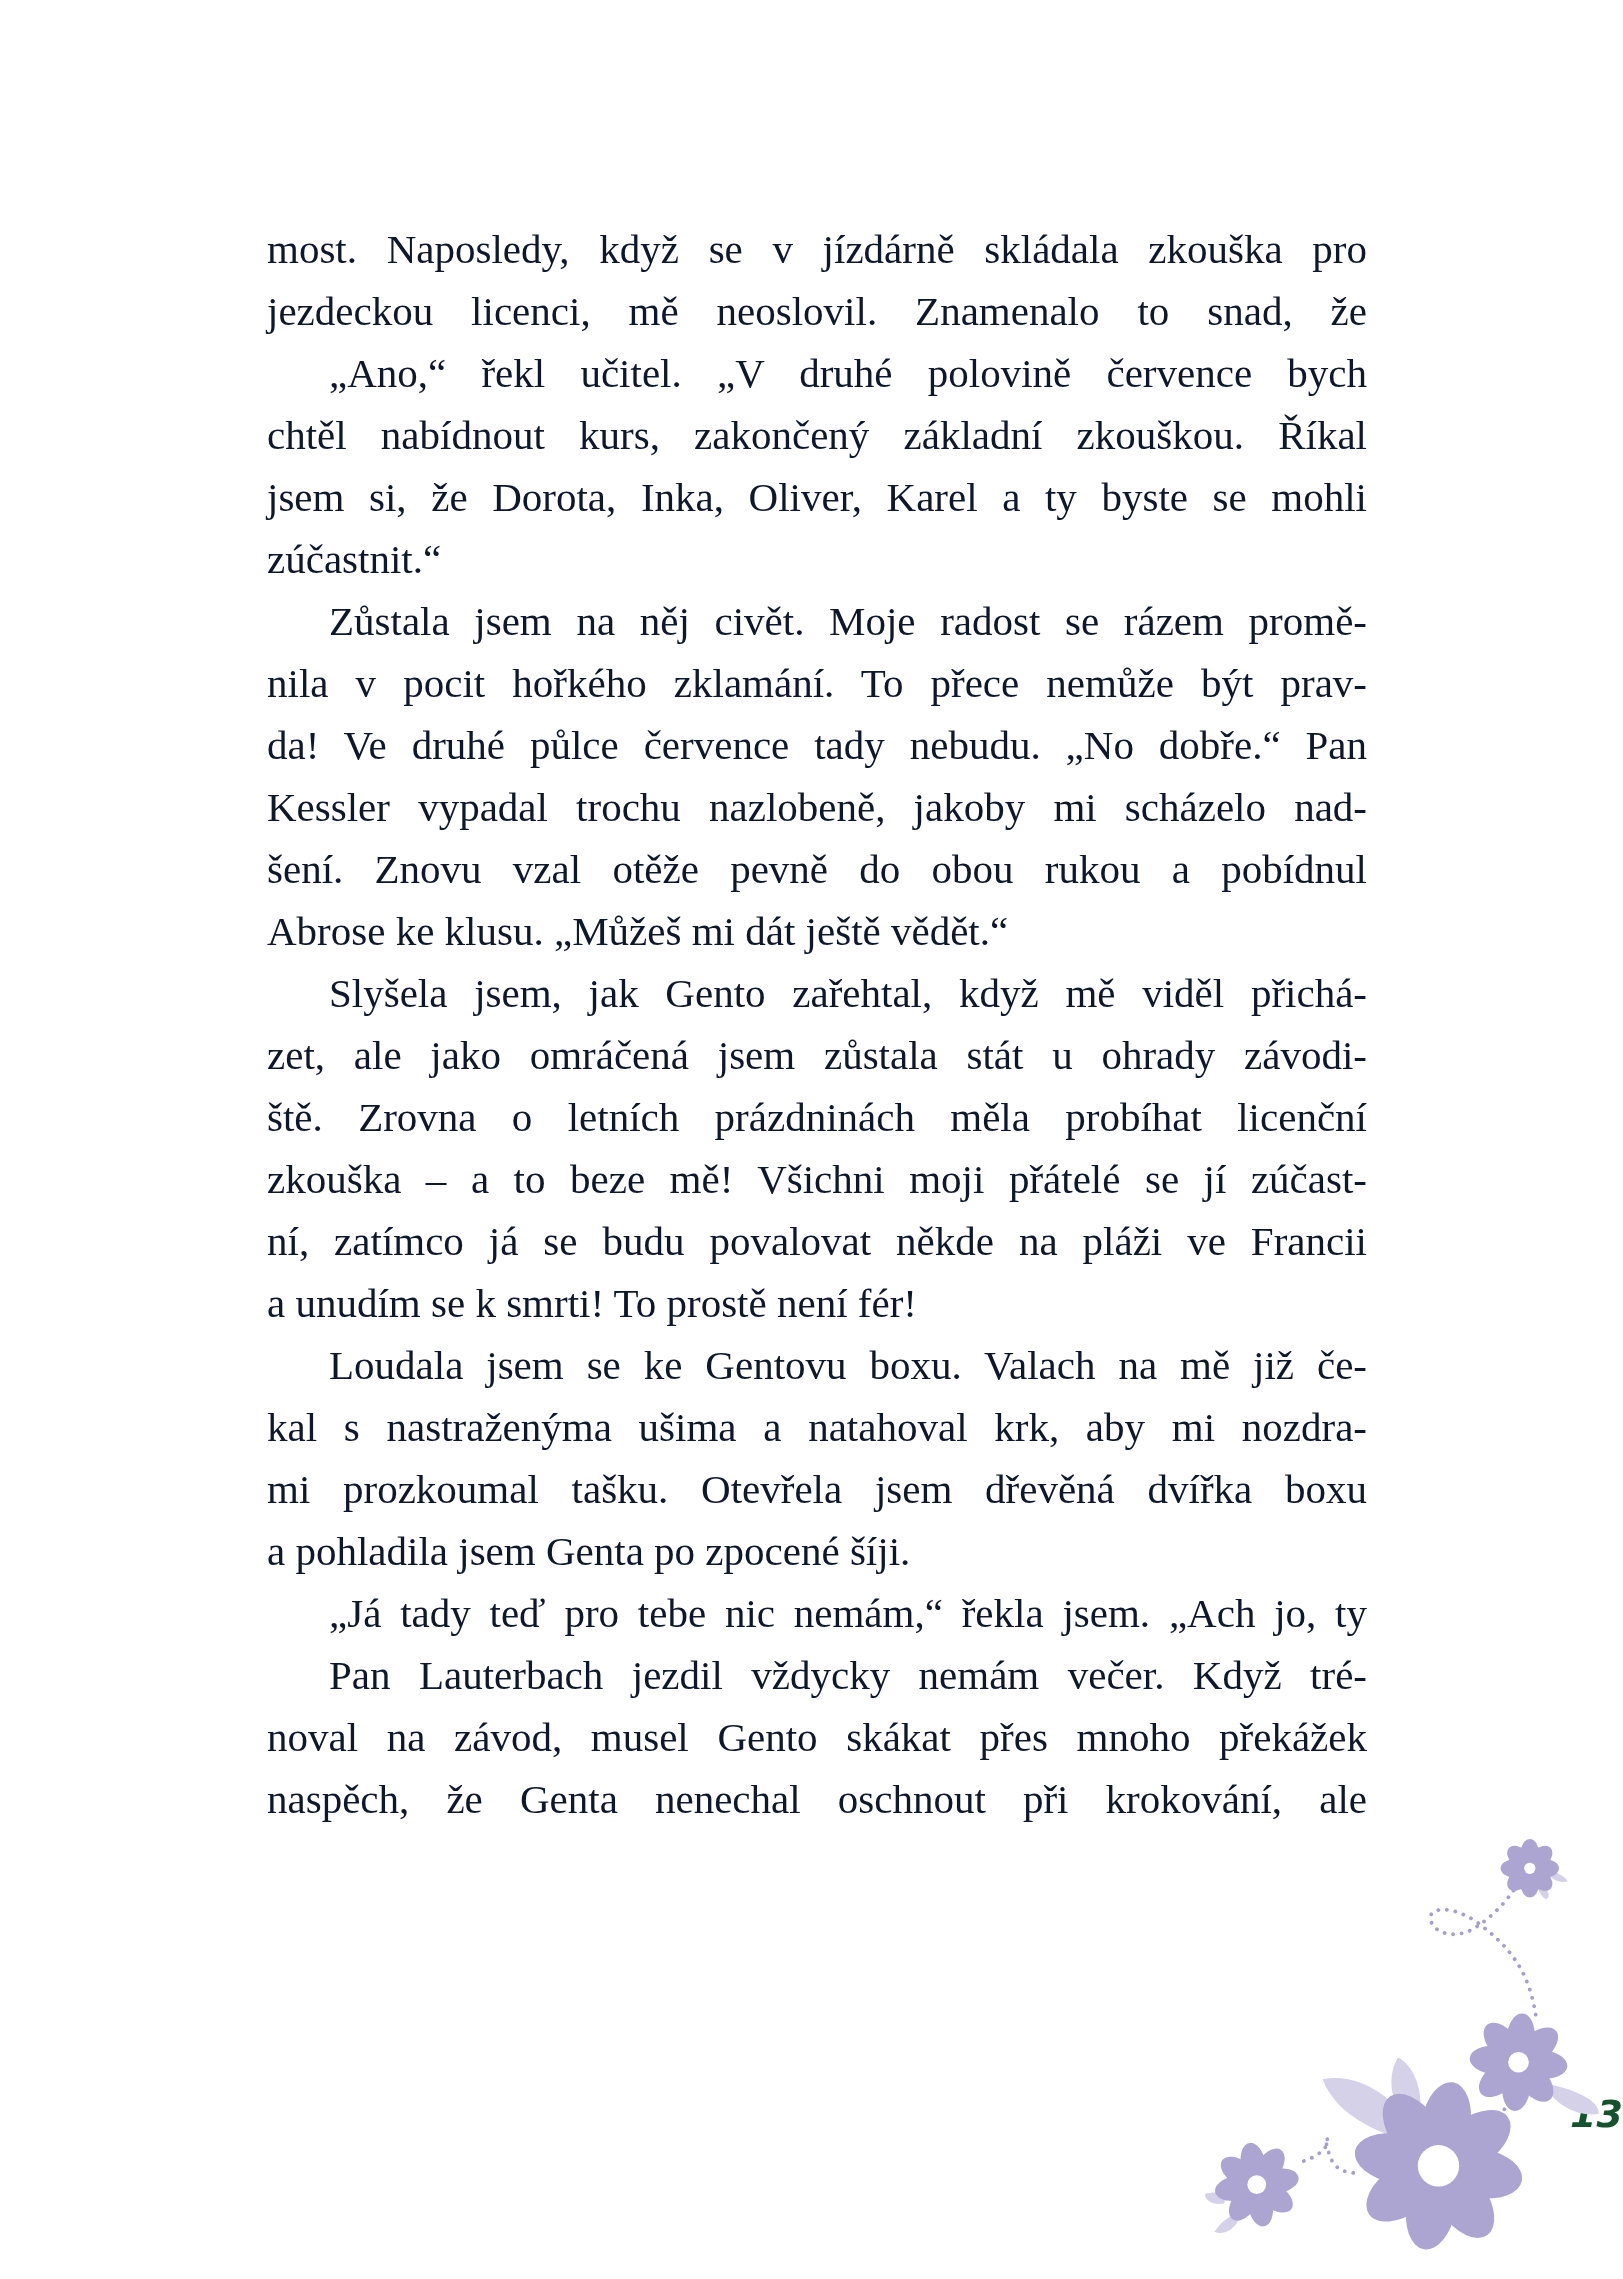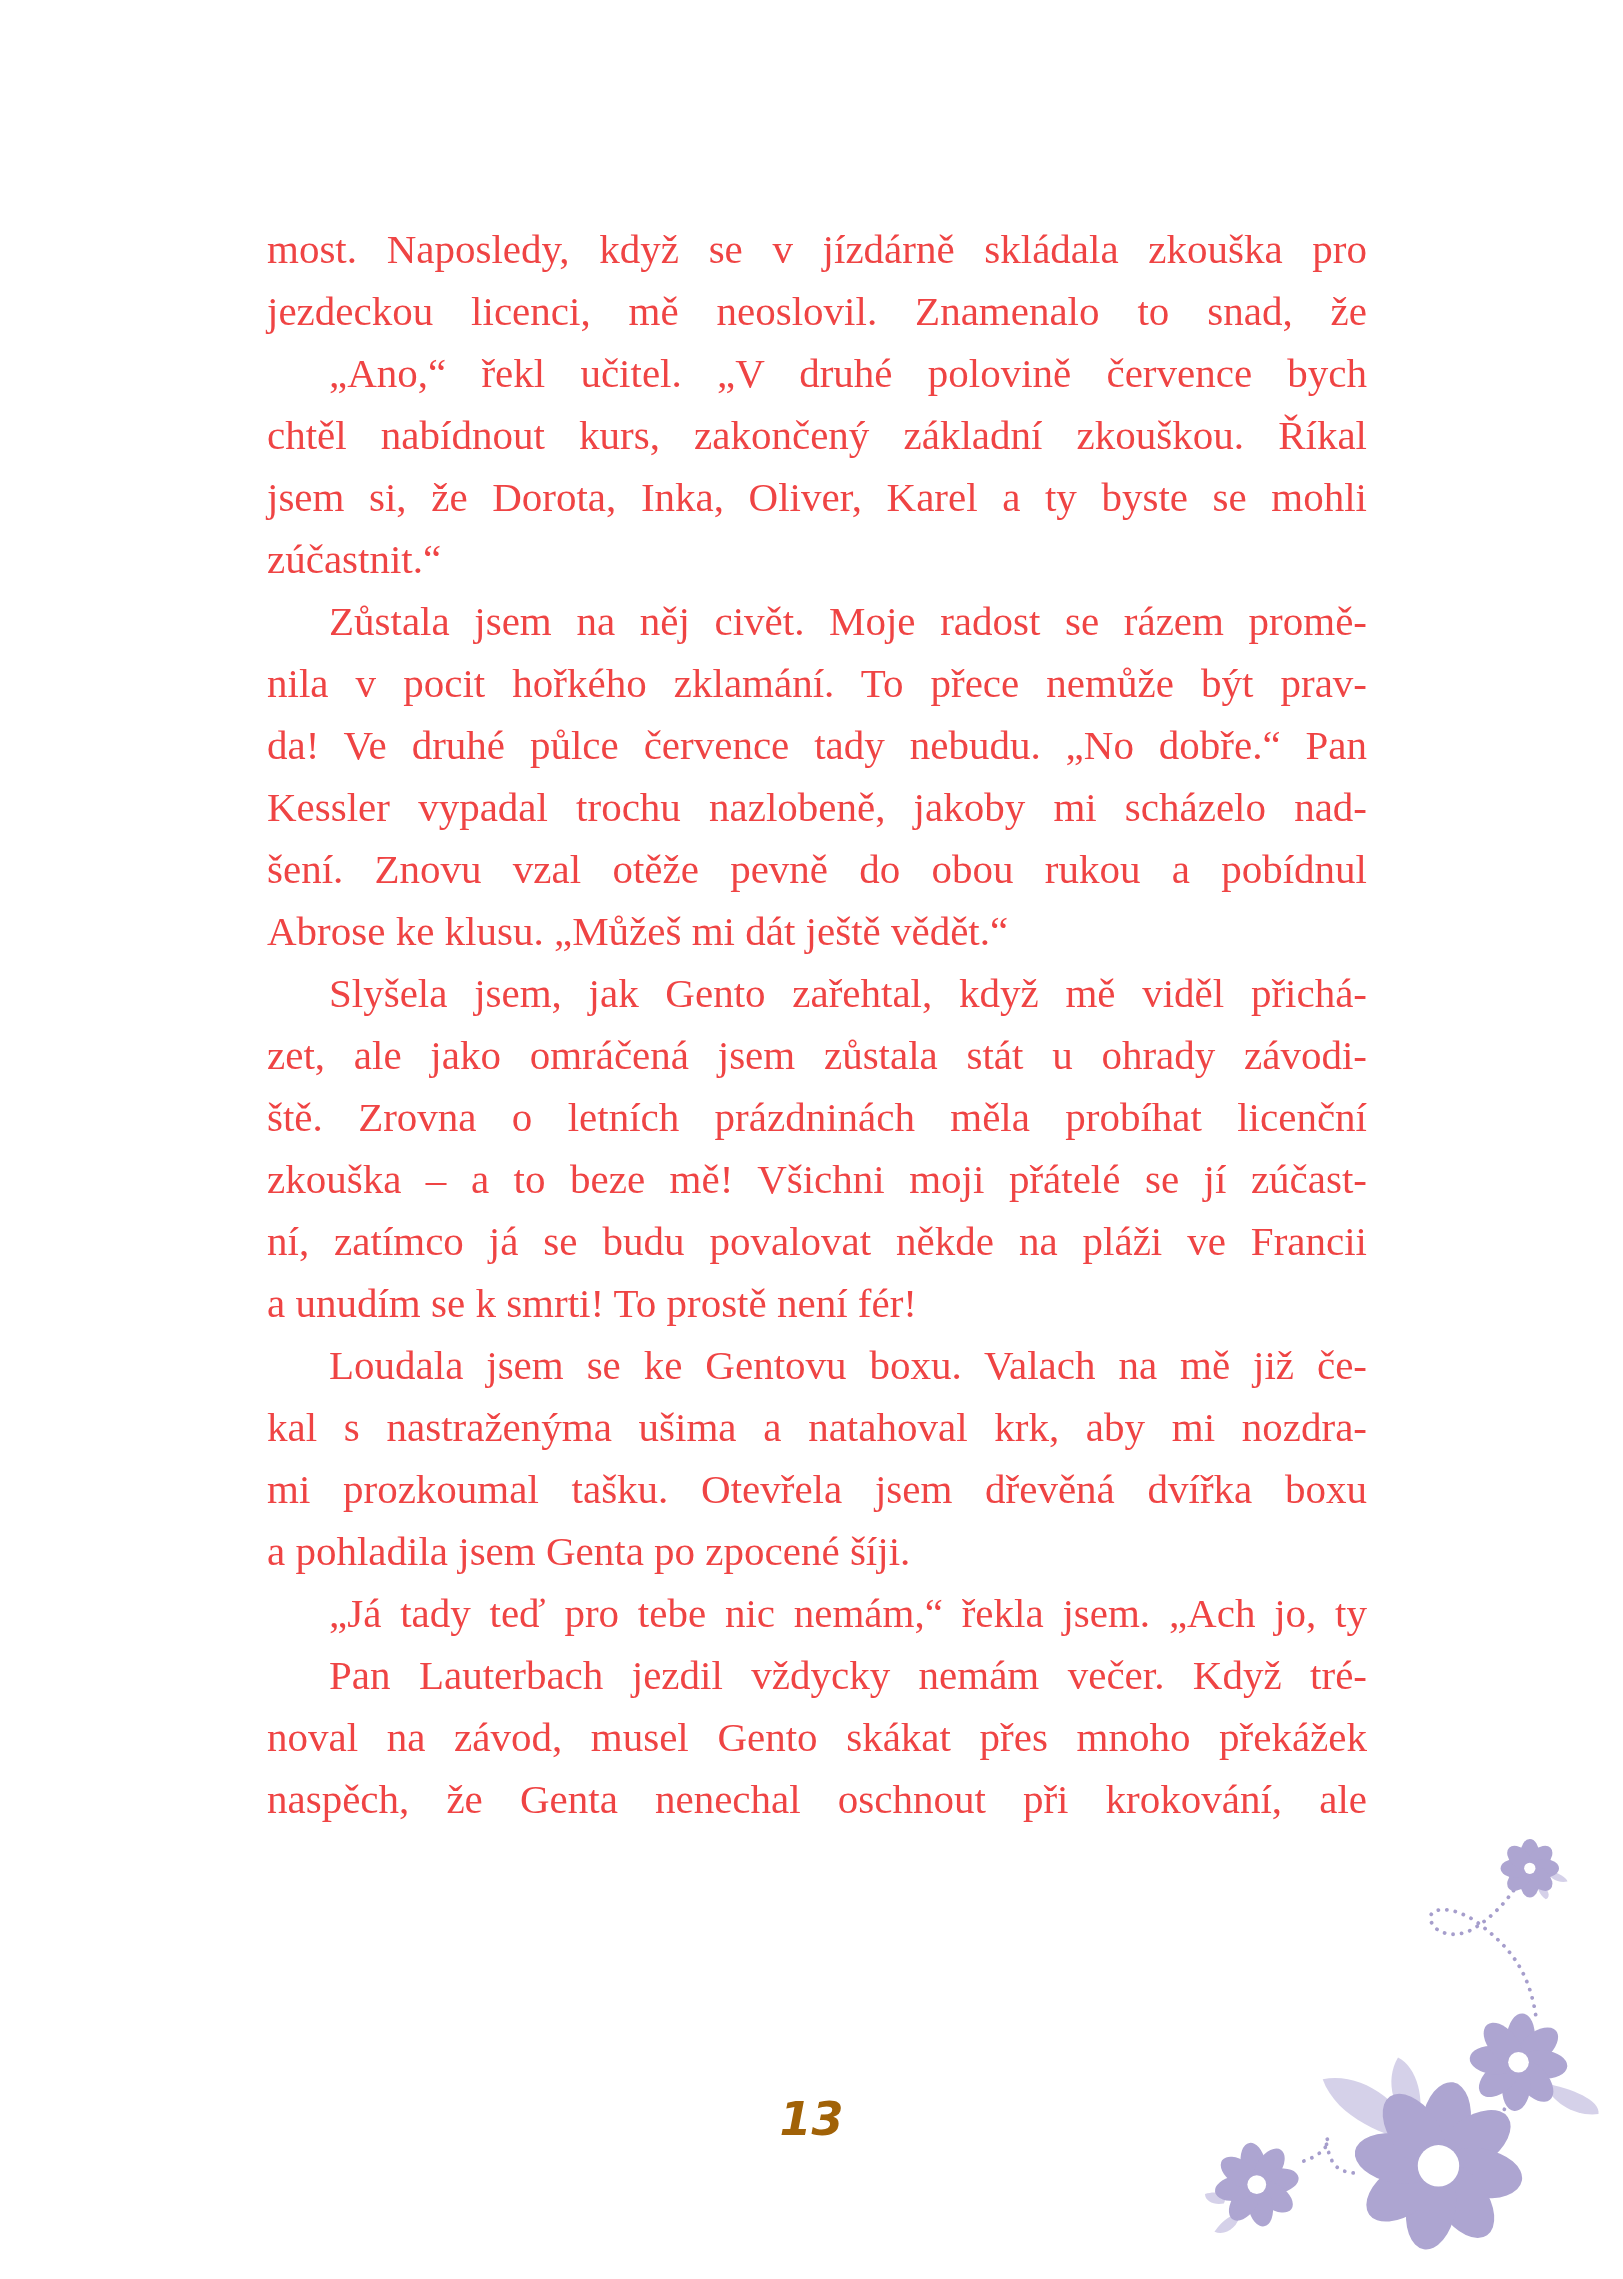--- a/index.html
+++ b/index.html
@@ -21,21 +21,21 @@
       background: #ffffff;
     }
     .text-block {
       position: absolute;
       left: 267px;
       top: 218px;
       width: 1100px;
       font-family: "Liberation Serif", "DejaVu Serif", serif;
       font-size: 41px;
       line-height: 62px;
-      color: #ef4444;
+      color: #0f172a;
     }
     .line {
       display: block;
       height: 62px;
       white-space: nowrap;
       text-align: justify;
       text-align-last: justify;
       -moz-text-align-last: justify;
     }
     .line.last {
@@ -43,26 +43,26 @@
       -moz-text-align-last: left;
     }
     .line.indent {
       padding-left: 62px;
     }
     .page-number {
       position: absolute;
       left: 0;
       width: 1623px;
       top: 2092px;
-      text-align: center;
+      text-align: right;
       font-family: "DejaVu Sans", sans-serif;
       font-weight: bold;
       font-style: italic;
-      font-size: 46px;
-      color: #a16207;
+      font-size: 38px;
+      color: #14532d;
     }
     .decoration {
       position: absolute;
       left: 1205px;
       top: 1836px;
       width: 418px;
       height: 444px;
     }
   </style>
 </head>

